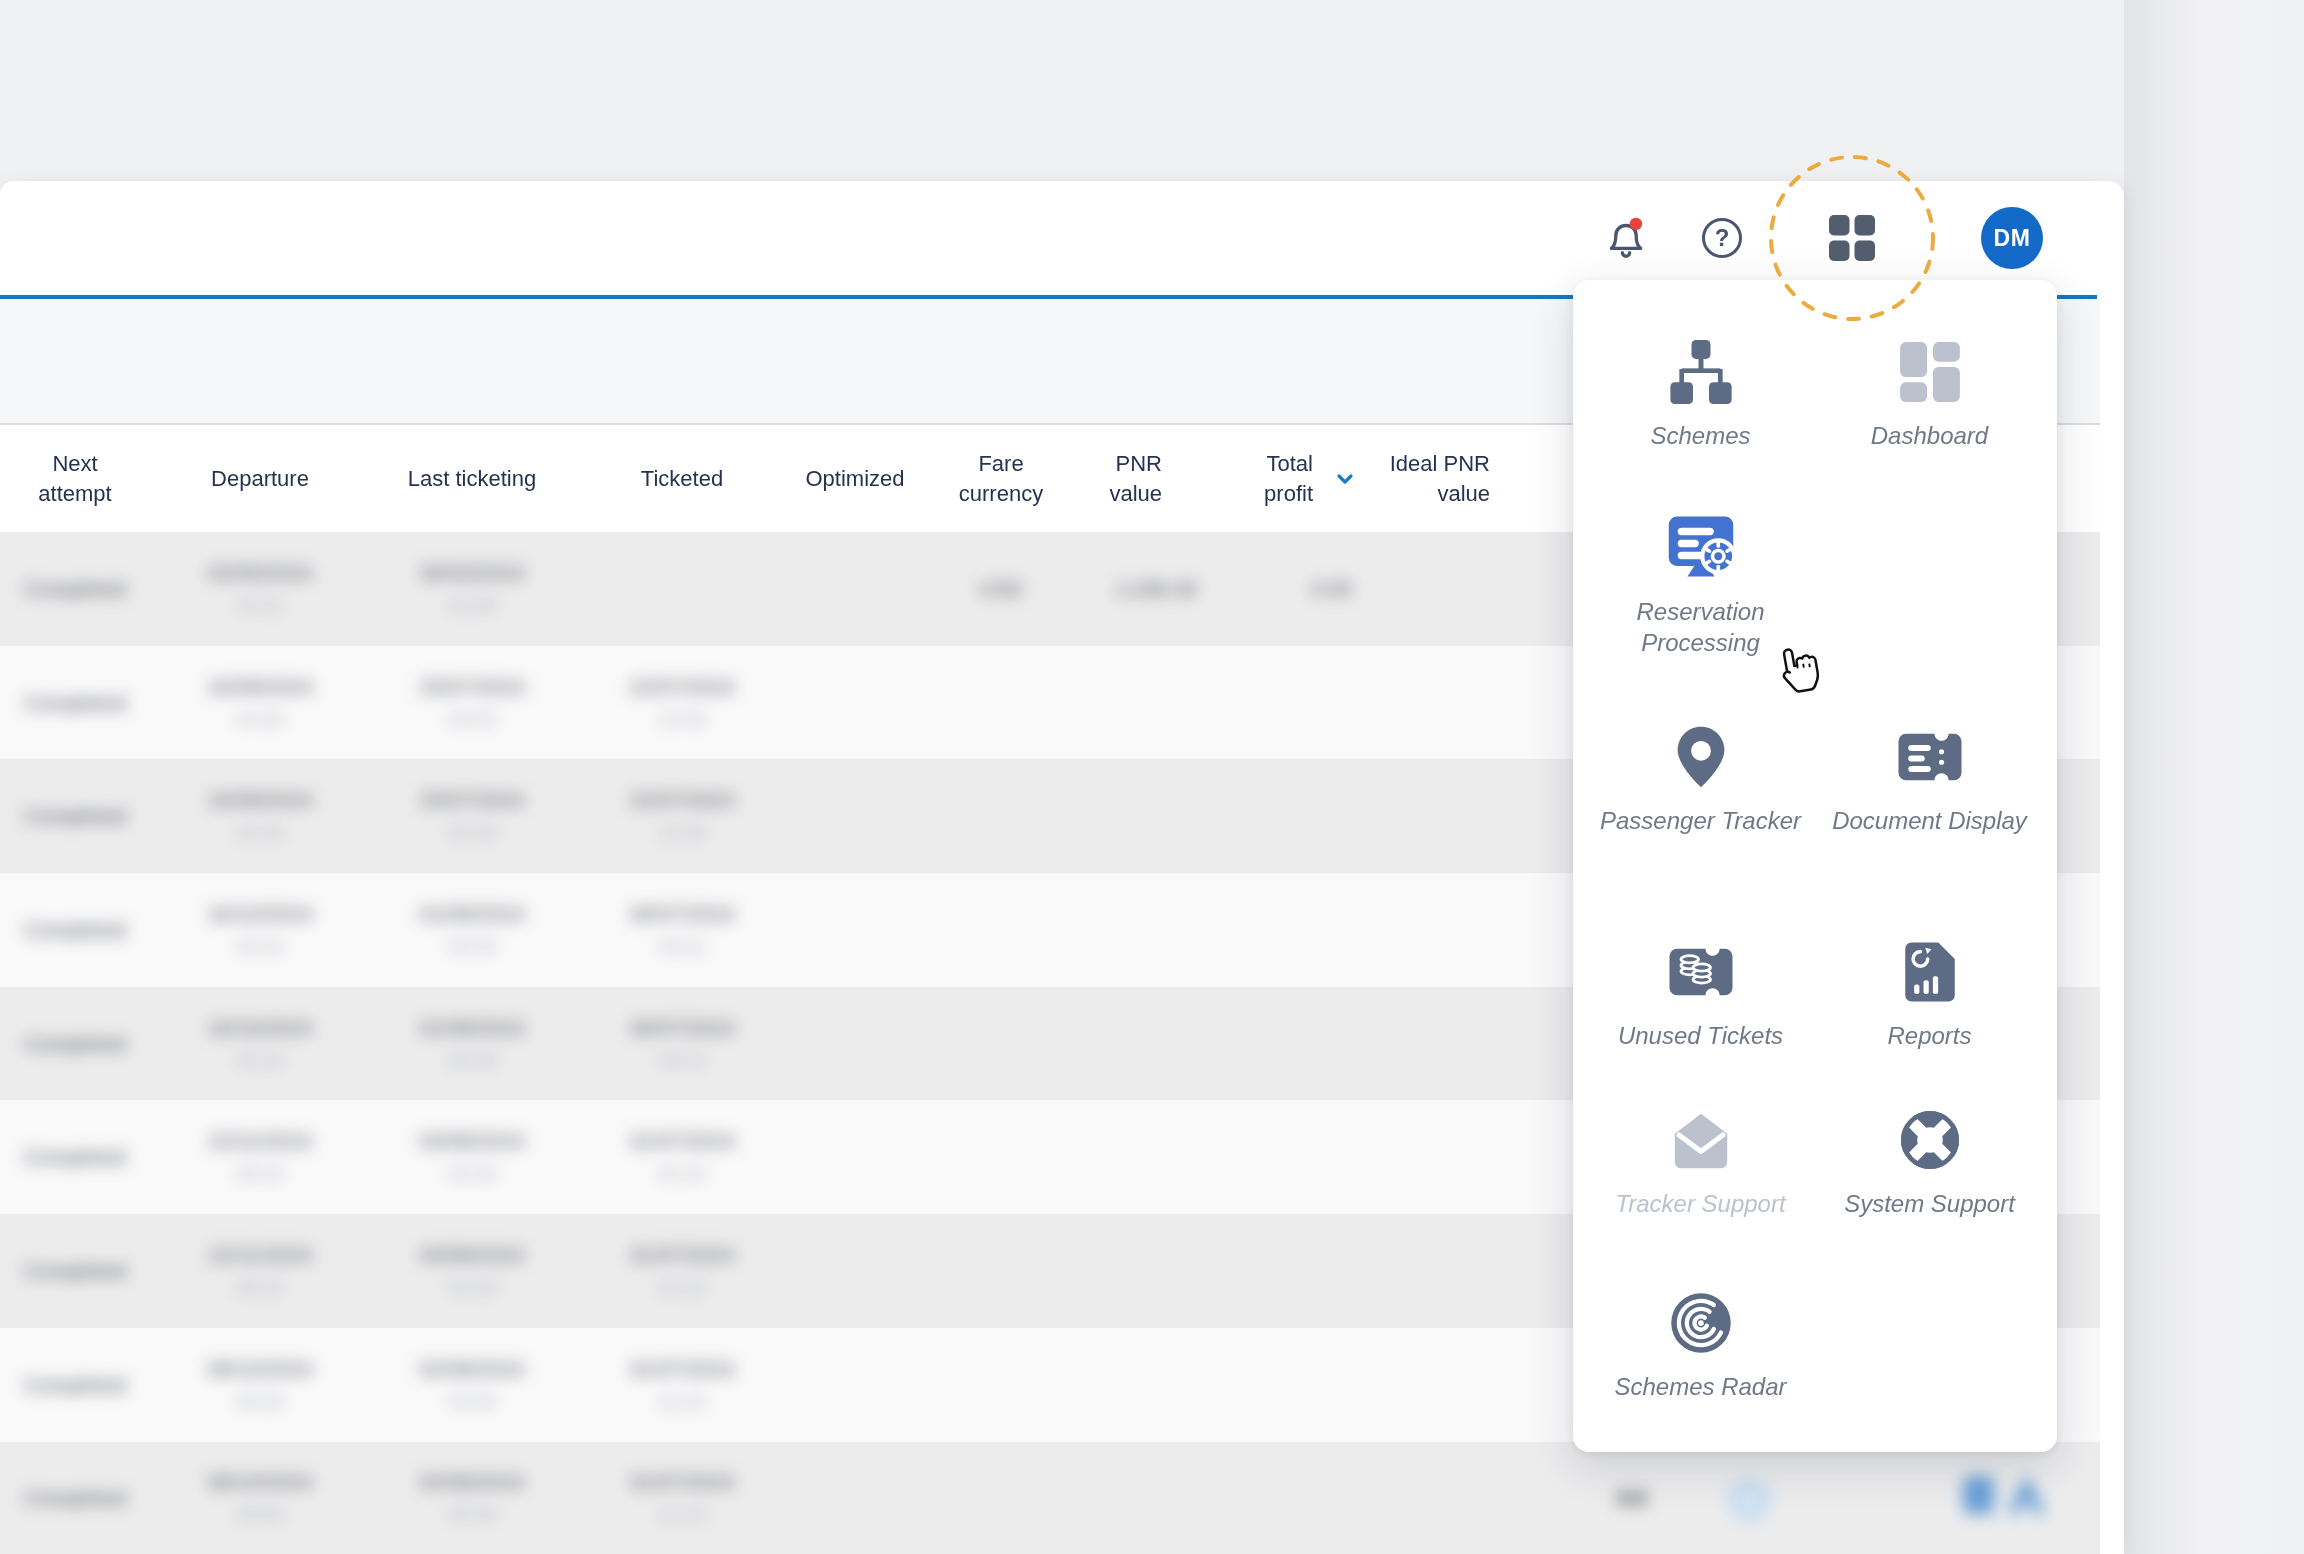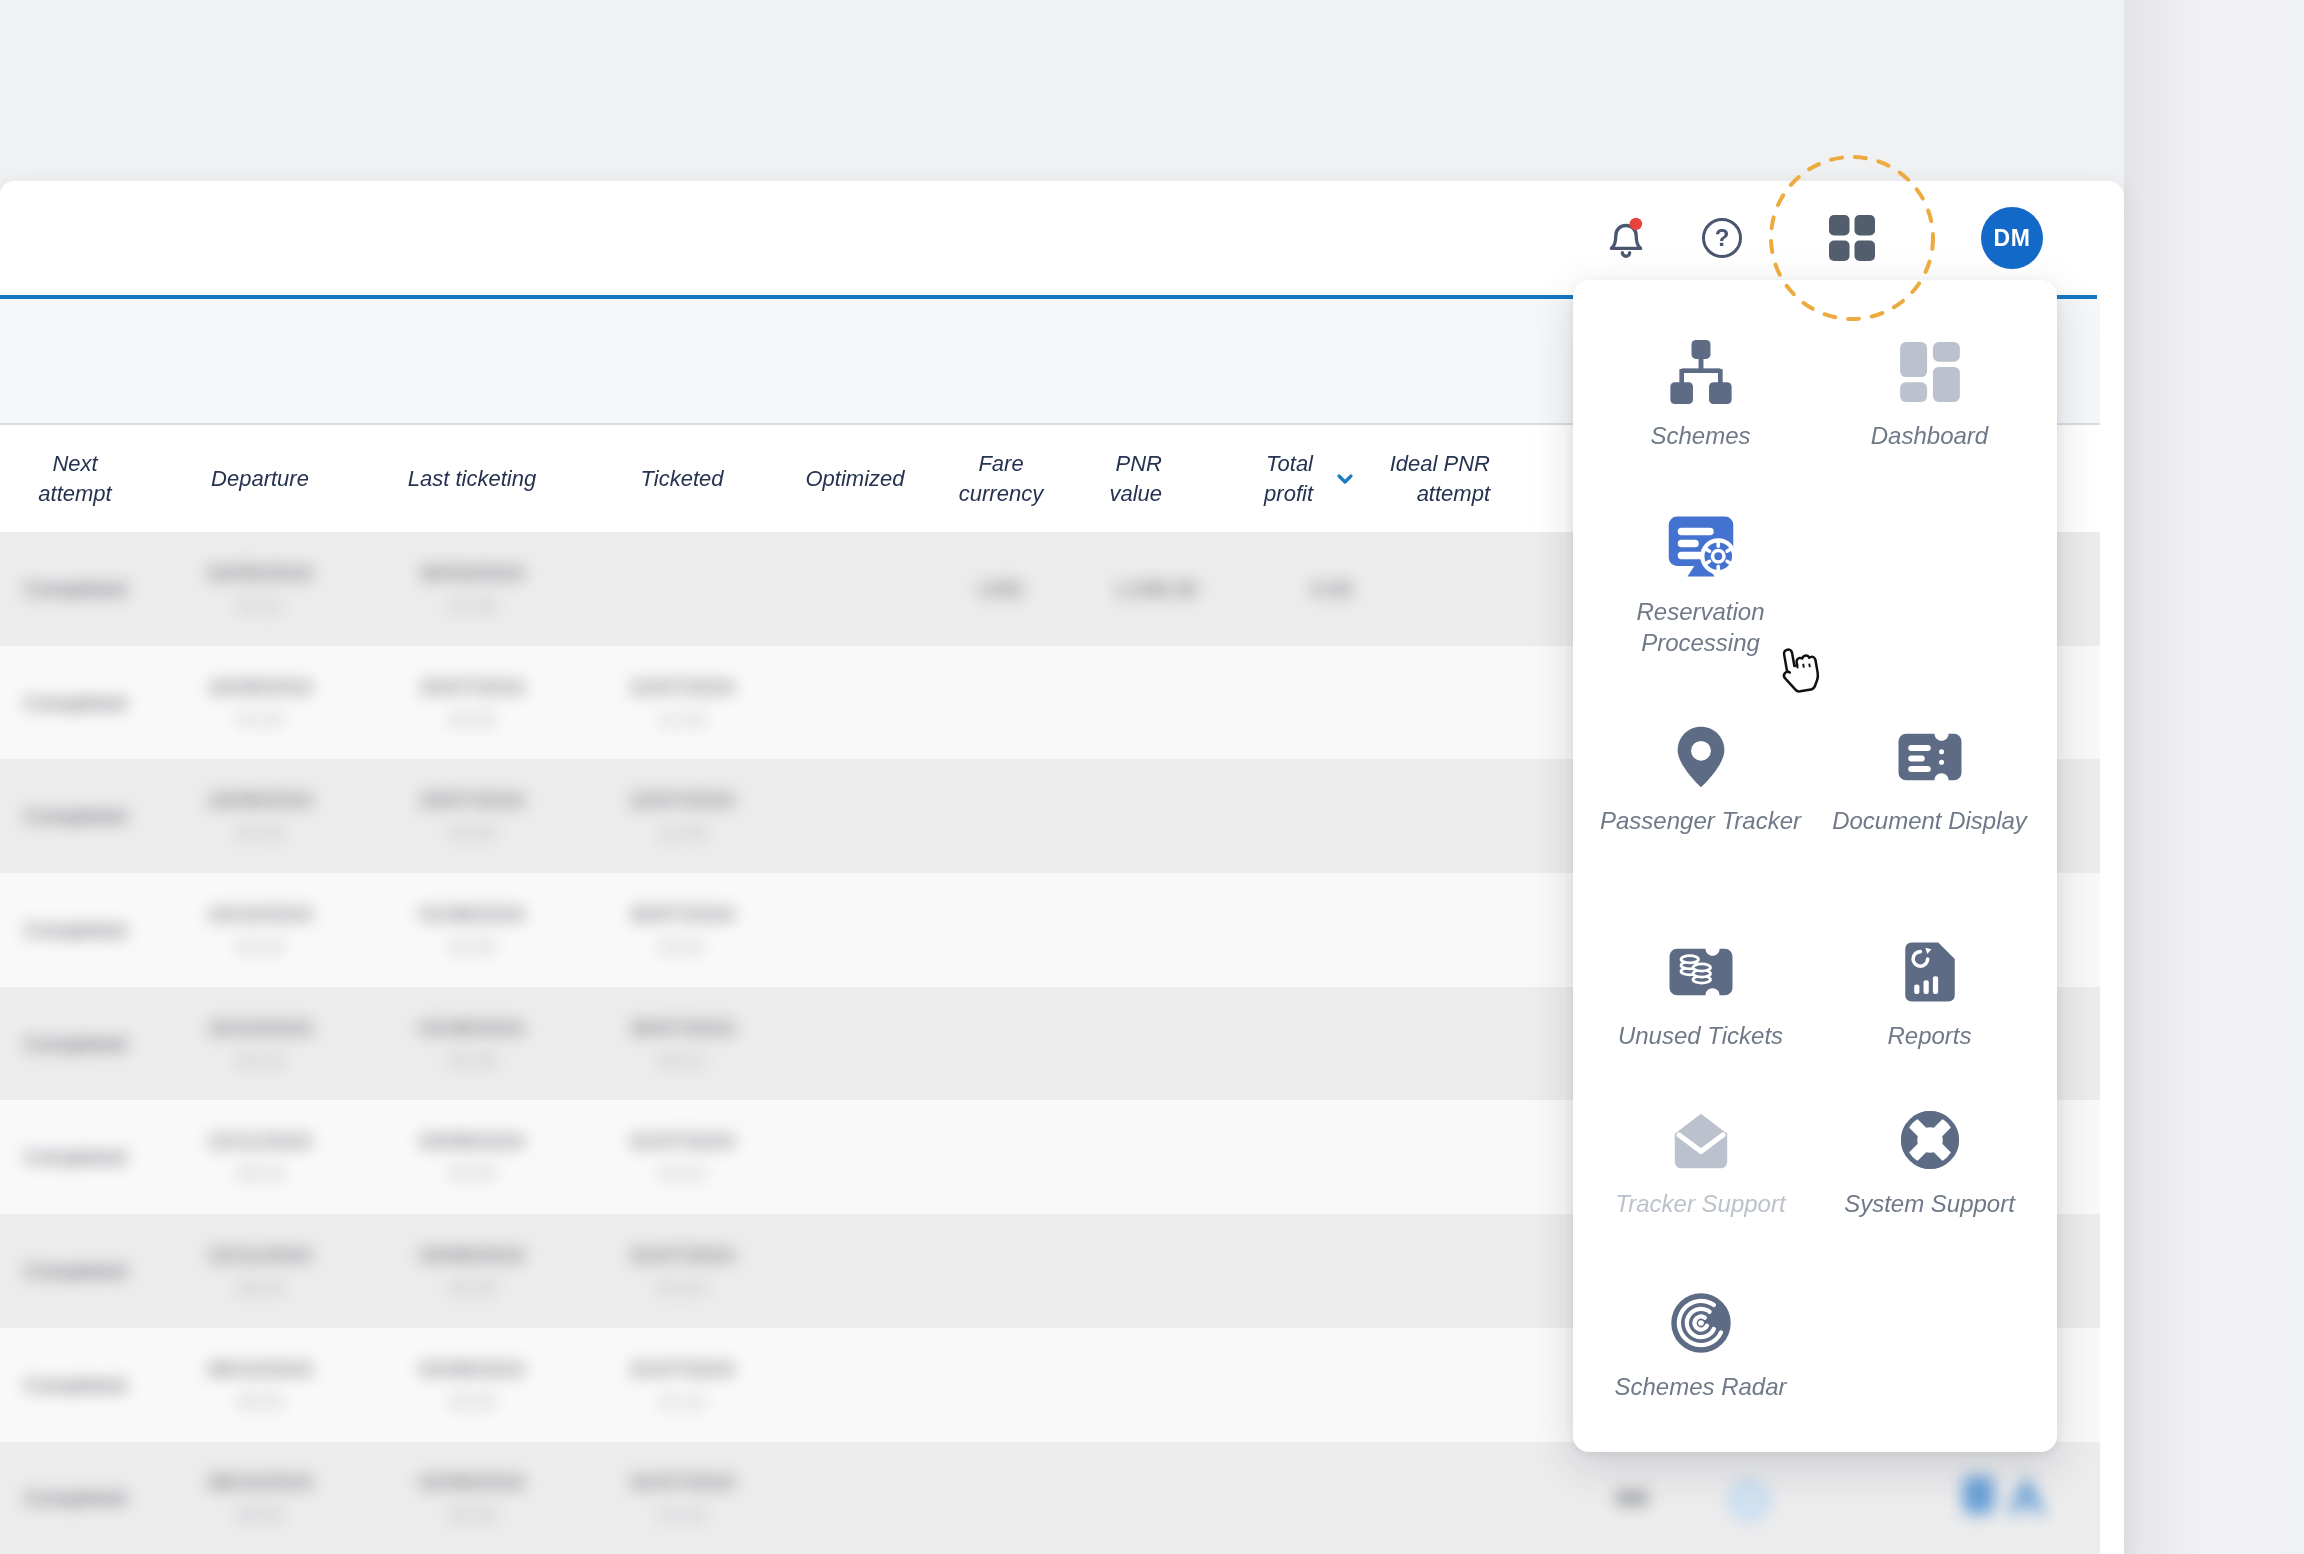--- a/index.html
+++ b/index.html
@@ -15,21 +15,21 @@
   .help{left:1699px;top:215px;width:46px;height:46px;}
   .apps{left:1827px;top:213px;width:50px;height:50px;}
   .dash-circle{left:1767px;top:153px;width:170px;height:170px;z-index:7;pointer-events:none;}
   .avatar{left:1981px;top:207px;width:62px;height:62px;border-radius:50%;background:#1269c7;
           color:#fff;font-size:23px;font-weight:bold;letter-spacing:.5px;z-index:6;}
   
   .blue-line{position:absolute;left:0;top:295px;width:2097px;height:4px;background:#1577c2;z-index:2;}
   .toolbar-band{position:absolute;left:0;top:299px;width:2100px;height:124px;background:#f5f7f8;
           border-bottom:2px solid #dadde1;z-index:1;}
   .thead{position:absolute;left:0;top:425px;width:2100px;height:107px;background:#fff;display:flex;
-          z-index:1;color:#263350;font-size:22px;line-height:30px;font-style:italic;}
+          z-index:1;color:#263350;font-size:22px;line-height:30px;}
   .hc{display:flex;align-items:center;justify-content:center;text-align:center;height:100%;box-sizing:border-box;}
   .hr{justify-content:flex-start;text-align:right;}
   .c1{width:150px}.c2{width:220px}.c3{width:204px}.c4{width:216px}.c5{width:130px}
   .c6{width:162px}.c7{width:133px}.c8{width:155px}.c9{width:180px}.cf{flex:1}
   .w100{max-width:100px}.w110{max-width:110px}.w80{max-width:80px}.w62{max-width:62px}.w120{max-width:120px}
   .hc.hr{padding-right:14px}
   .sorthead{display:flex;align-items:center;justify-content:flex-end;gap:21px;}
   .tbody{position:absolute;left:0;top:532px;width:2100px;z-index:1;}
   .trow{position:relative;width:2100px;height:113.7px;}
   .trow.gray{background:#ececed}.trow.white{background:#f9f9fa}
@@ -121,21 +121,21 @@
     <div class="hc hr c7">
         <span class="w80">PNR value</span>
       </div>
     <div class="hc hr c8 sorthead">
       <span class="w62">Total profit</span>
       <svg width="22" height="22" viewBox="0 0 22 22">
         <path d="M5 8l6 6 6-6" fill="none" stroke="#1b7cc4" stroke-width="3.2" stroke-linecap="round" stroke-linejoin="round"></path>
       </svg>
     </div>
     <div class="hc hr c9">
-        <span class="w120">Ideal PNR attempt</span>
+        <span class="w120">Ideal PNR value</span>
       </div>
     <div class="cf"></div>
   </div>
 
   <div class="tbody">
     <div class="trow gray">
       <div class="rowflex">
         <div class="bc c1">
             <span class="status">Completed</span>
           </div>

